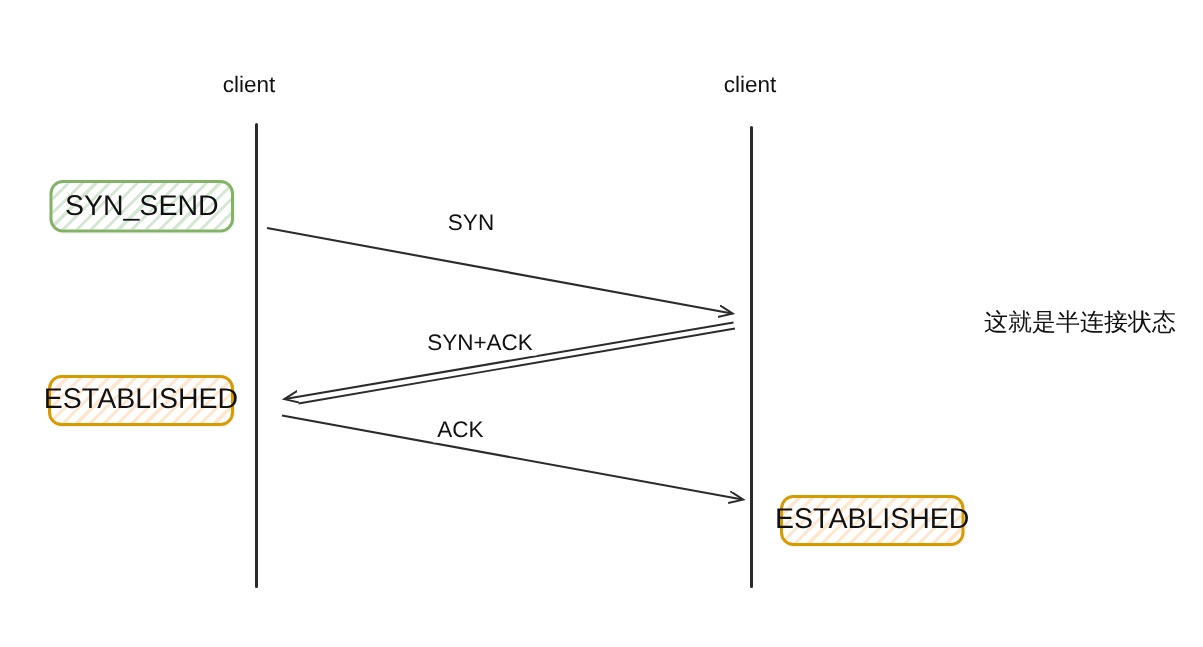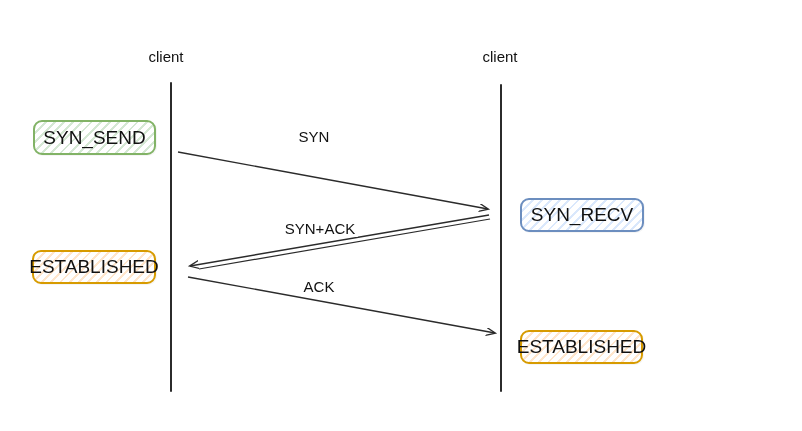--- a/index.html
+++ b/index.html
@@ -73,34 +73,32 @@
       <marker id="arrow" markerWidth="12" markerHeight="10" refX="9" refY="4" orient="auto" markerUnits="userSpaceOnUse">
         <path d="M0,0 L9.5,4 L0,8" fill="none" stroke="#2b2b2b" stroke-width="1.3"></path>
       </marker>
     </defs>
     <line x1="178" y1="152" x2="488" y2="209" stroke="#2b2b2b" stroke-width="1.4" marker-end="url(#arrow)"></line>
     <line x1="489" y1="215" x2="190" y2="266" stroke="#2b2b2b" stroke-width="1.4" marker-end="url(#arrow)"></line>
     <line x1="490" y1="219" x2="199" y2="269" stroke="#2b2b2b" stroke-width="1.2"></line>
     <line x1="188" y1="277" x2="495" y2="333" stroke="#2b2b2b" stroke-width="1.4" marker-end="url(#arrow)"></line>
   </svg>
 
-  <div class="msg-label" style="left:314px; top:128px;">SYN</div>
+  <div class="msg-label" style="left:314px; top:140px;">SYN</div>
   <div class="msg-label" style="left:320px; top:220px;">SYN+ACK</div>
-  <div class="msg-label" style="left:319px; top:278px;">ACK</div>
+  <div class="msg-label" style="left:307px; top:278px;">ACK</div>
 
   <div class="state-box" style="left: 33px; top: 120px; width: 123px; height: 35px; --stroke: #82b366; --hatch: #d5e8d4;" title="SYN_SEND">
     <span>SYN_SEND</span>
   </div>
 
-  <div class="state-box" style="left: 520px; top: 198px; width: 124px; height: 34px; --stroke: #6c8ebf; --hatch: #dae8fc;" title="SYN_RECV">
-    <span>SYN_RECV</span>
-  </div>
 
   <div class="state-box" style="left: 32px; top: 250px; width: 124px; height: 34px; --stroke: #d79b00; --hatch: #ffe6cc;" title="ESTABLISHED">
     <span>ESTABLISHED</span>
   </div>
 
   <div class="state-box" style="left: 520px; top: 330px; width: 123px; height: 34px; --stroke: #d79b00; --hatch: #ffe6cc;" title="ESTABLISHED">
     <span>ESTABLISHED</span>
   </div>
 
+  <div class="annotation" style="left:656px; top:205px;">这就是半连接状态</div>
 
 </div>
 
 </body></html>

